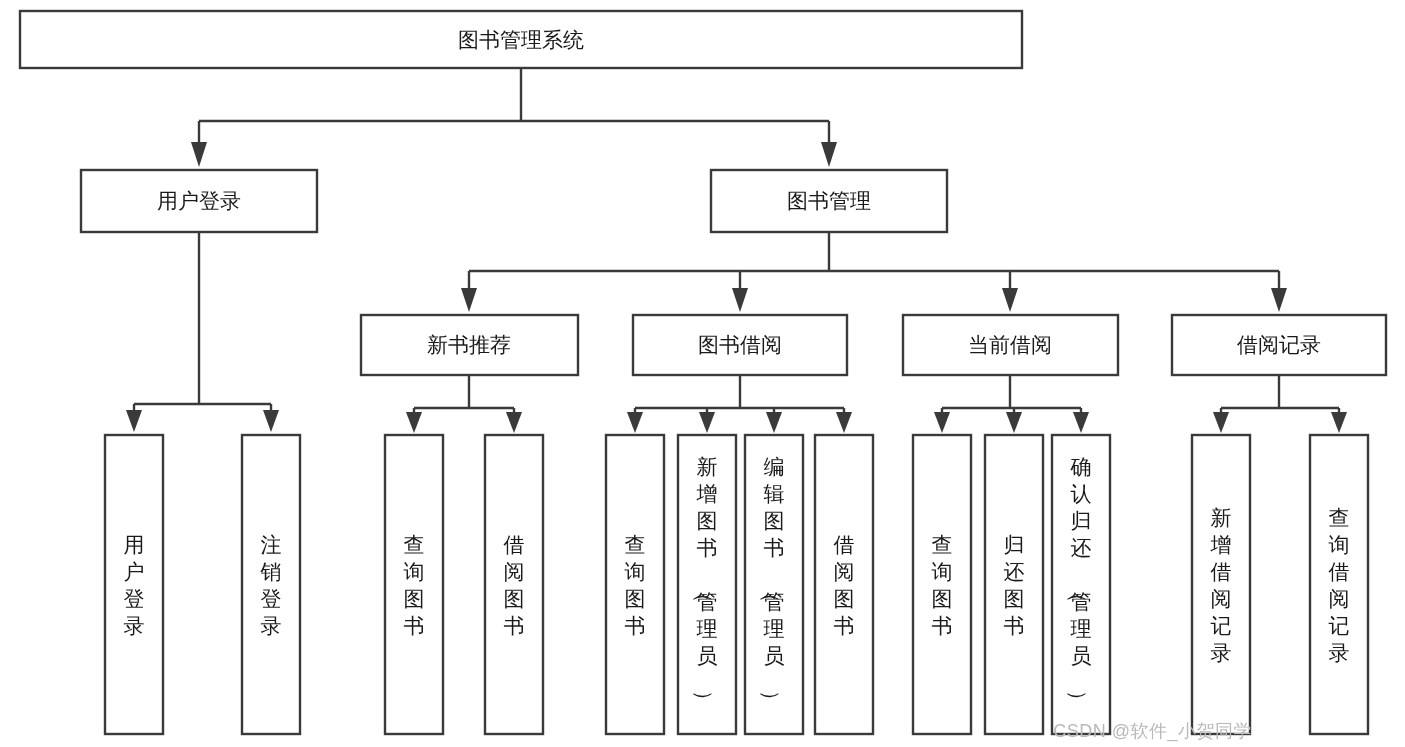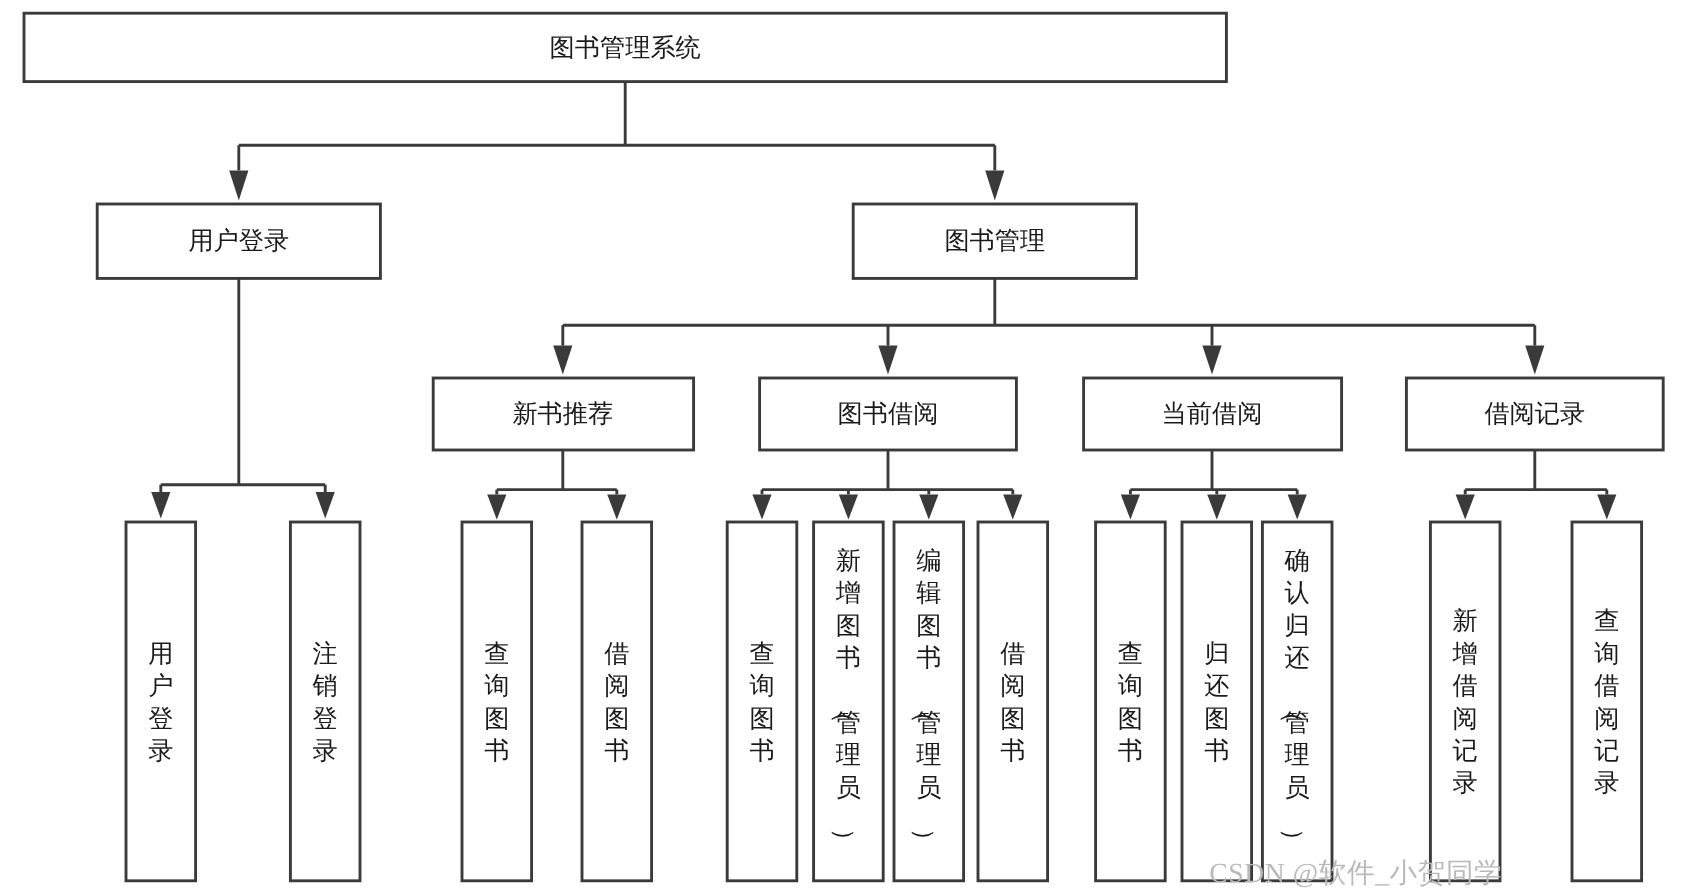--- a/index.html
+++ b/index.html
@@ -50,22 +50,22 @@
     fill: none;
   }
   .arrow-head {
     fill: #3a3a3a;
     stroke: none;
   }
   .watermark {
     position: absolute;
     right: 8px;
     bottom: 4px;
-    font-family: Liberation Serif, serif;
-    font-size: 23px;
+    font-family: Liberation Sans, sans-serif;
+    font-size: 18px;
     color: #b9b9b9;
     letter-spacing: 0.5px;
     white-space: nowrap;
     user-select: none;
   }
 </style>
 </head>
 <body>
 
 <div id="diagram-root">

